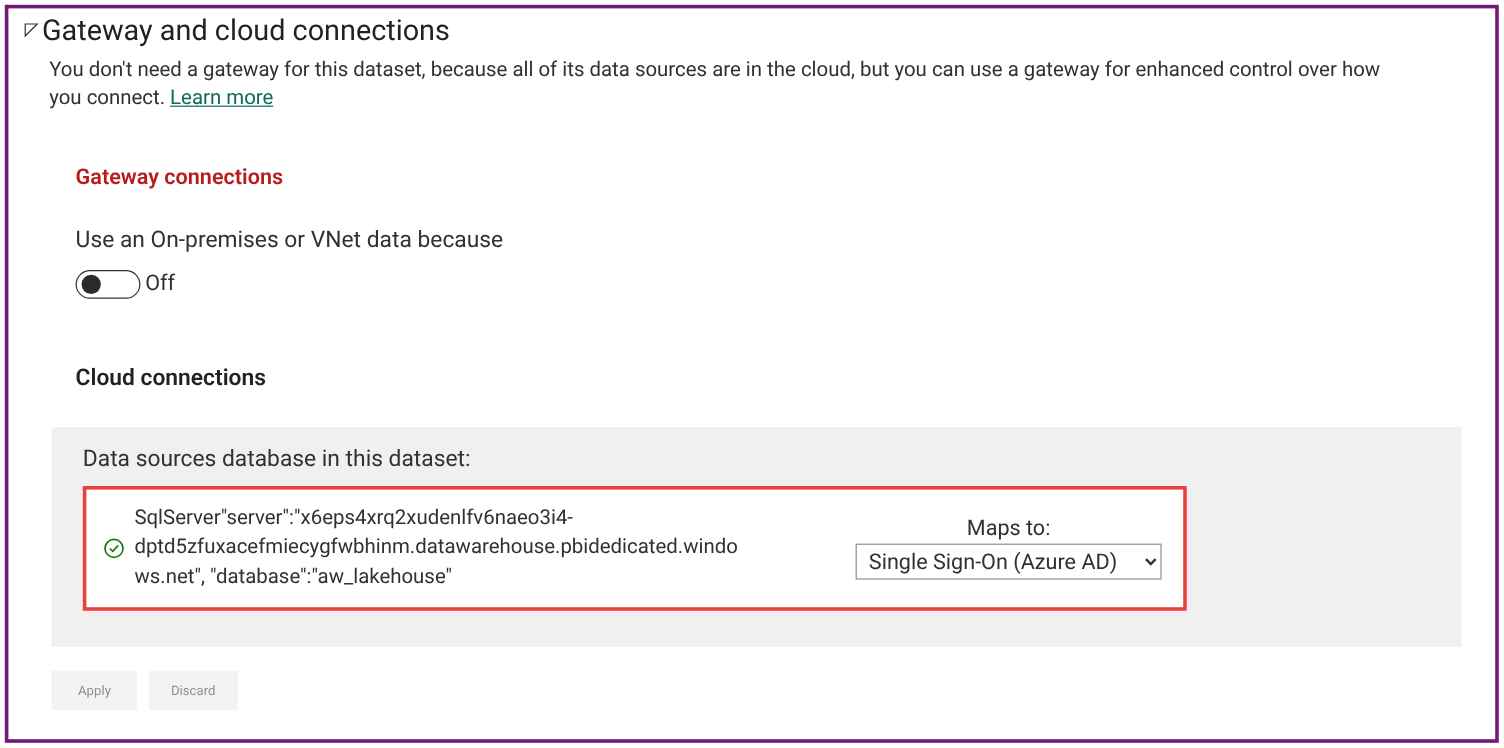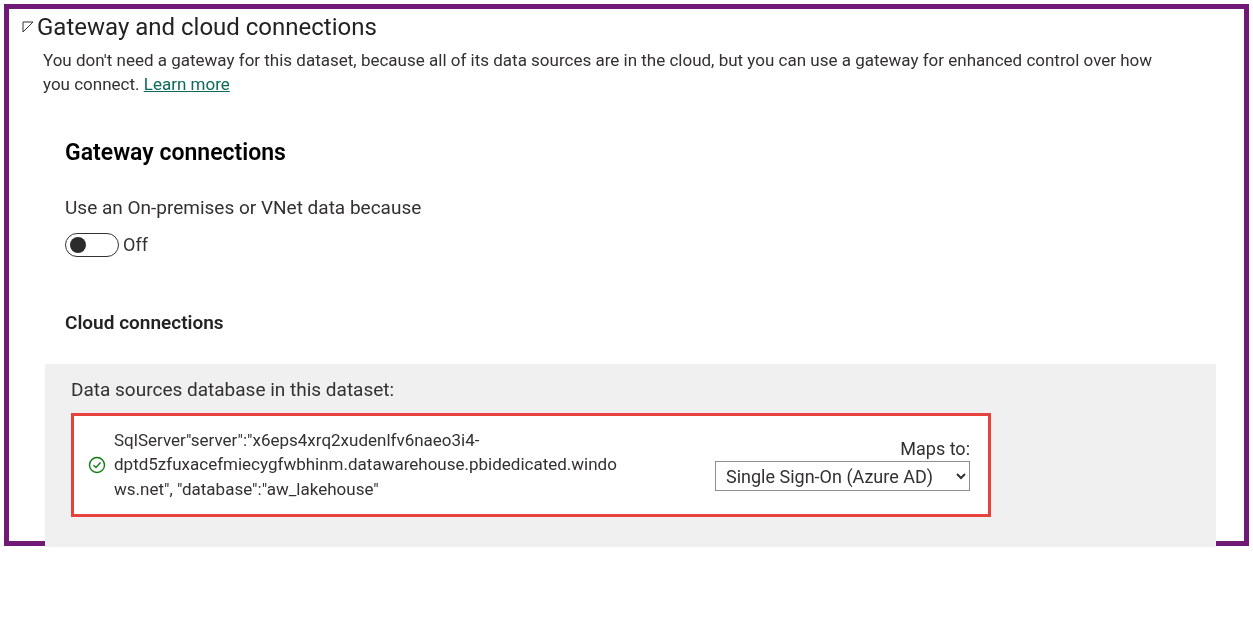--- a/index.html
+++ b/index.html
@@ -3,23 +3,23 @@
   <meta charset="utf-8">
   <style>
     * { box-sizing: border-box; margin: 0; padding: 0; }
     body {
       font-family: "Segoe UI", -apple-system, BlinkMacSystemFont, Roboto, sans-serif;
       background: #fff;
       color: #323130;
       padding: 4px;
     }
     .panel {
-      border: 5px solid #701a75;
+      border: 3px solid #701a75;
       width: 1245px;
-      height: 542px;
+      height: 615px;
       padding: 0;
       position: relative;
     }
     .section-header {
       display: flex;
       align-items: center;
       gap: 0px;
       padding: 4px 10px 2px 12px;
     }
     .collapse-icon {
@@ -41,23 +41,23 @@
       color: #323130;
       line-height: 1.4;
       max-width: 1200px;
     }
     .learn-more {
       color: #0c695c;
       text-decoration: underline;
       cursor: pointer;
     }
     .subsection-title {
-      font-size: 23px;
+      font-size: 18px;
       font-weight: 600;
-      color: #000000;
+      color: #b91c1c;
       padding: 34px 0 8px 56px;
     }
     .toggle-label {
       font-size: 19px;
       color: #323130;
       padding: 22px 0 10px 56px;
     }
     .toggle-row {
       display: flex;
       align-items: center;
@@ -121,21 +121,21 @@
       font-size: 17px;
       color: #323130;
       line-height: 1.45;
       width: 510px;
       word-break: break-word;
     }
     .maps-col {
       margin-left: auto;
       display: flex;
       flex-direction: column;
-      align-items: flex-end;
+      align-items: center;
       padding-right: 4px;
     }
     .maps-label {
       font-size: 18px;
       color: #323130;
       margin-bottom: 2px;
     }
     .maps-select {
       font-size: 18px;
       font-family: inherit;

